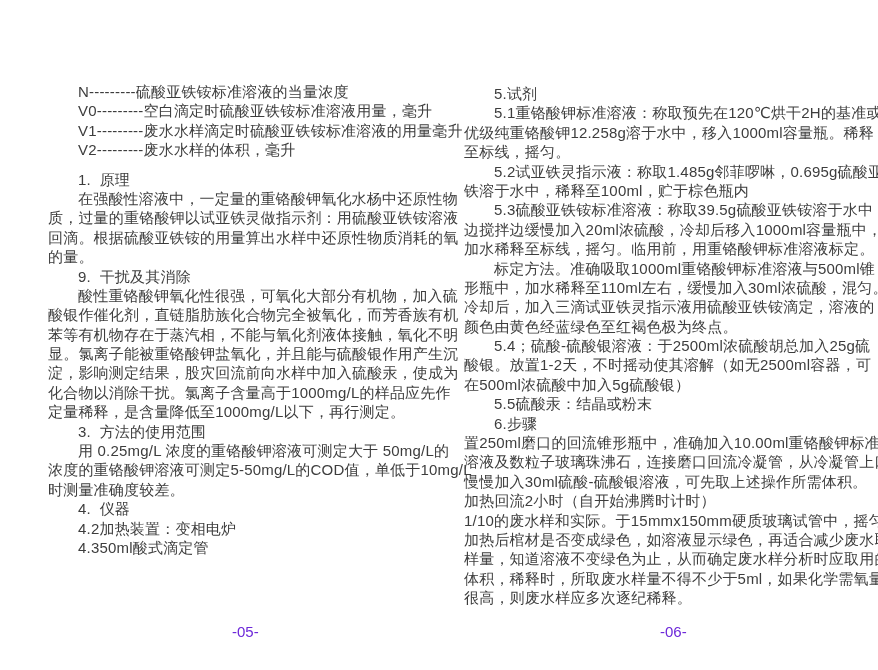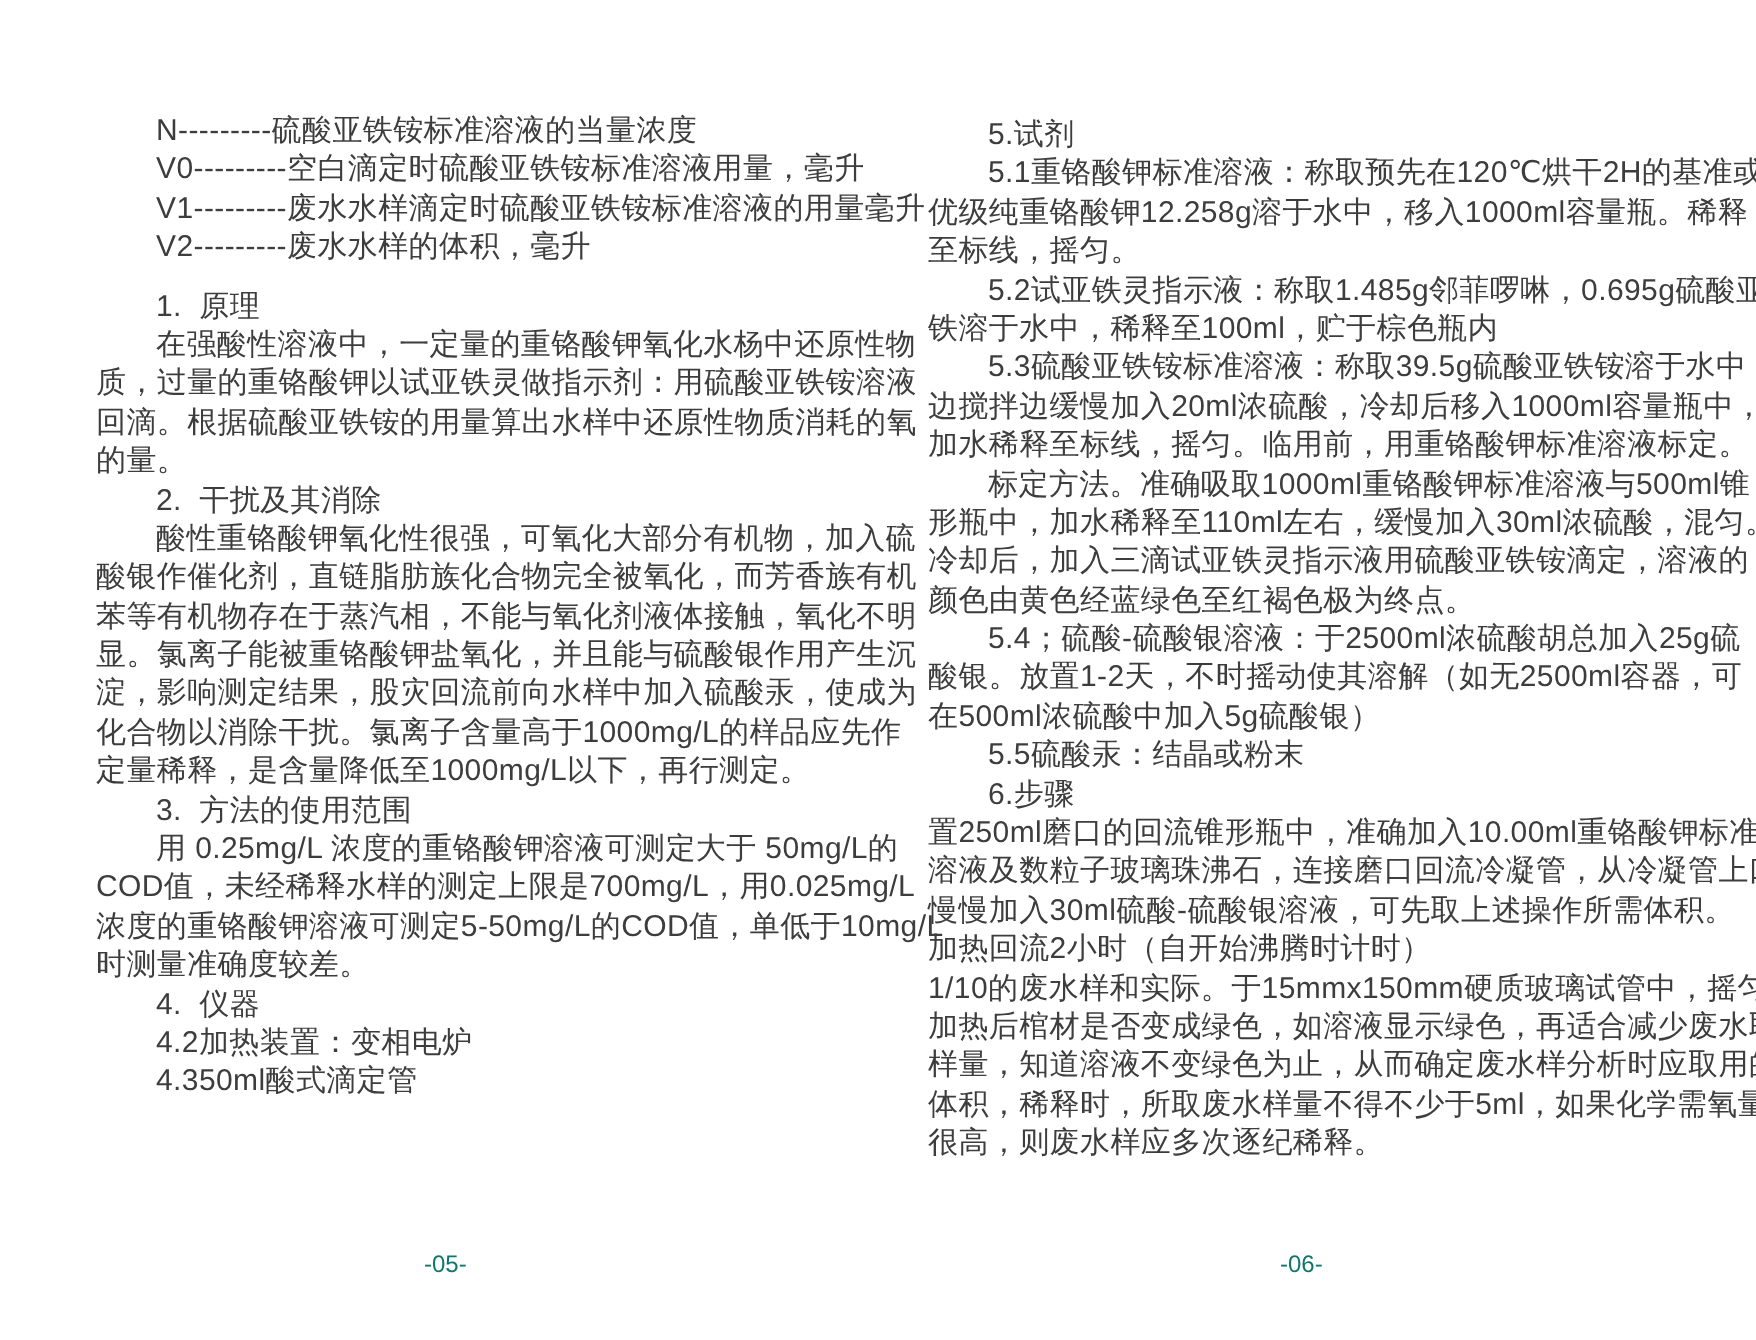--- a/index.html
+++ b/index.html
@@ -15,69 +15,70 @@
     font-family: "Liberation Sans", "DejaVu Sans", sans-serif;
     color: #3d3d3d;
   }
   .canvas {
     position: absolute;
     inset: 0;
     background: #ffffff;
   }
   .page {
     position: absolute;
+    margin-top: 26px;
   }
   .page-left  { left: 48px;  top: 56px; width: 388px; }
   .page-right { left: 464px; top: 58px; width: 402px; }
   .line {
     height: 19.4px;
     line-height: 19.4px;
     font-size: 15px;
     white-space: pre;
     color: #3d3d3d;
     letter-spacing: 0.2px;
   }
   .line.indent { padding-left: 30px; }
   .line.gap    { margin-top: 10px; }
   .pagenum {
     position: absolute;
-    font-size: 12px;
-    color: #0f766e;
+    font-size: 15px;
+    color: #6d28d9;
     line-height: 14px;
+    margin-left: 20px;
   }
   .pagenum-left  { left: 212px; top: 625px; }
   .pagenum-right { left: 640px; top: 625px; }
 </style>
 </head>
 <body>
 
 <div class="canvas">
 
   <div class="page page-left">
     <div>
         <div class="line indent">N---------硫酸亚铁铵标准溶液的当量浓度</div>
         <div class="line indent">V0---------空白滴定时硫酸亚铁铵标准溶液用量，毫升</div>
         <div class="line indent">V1---------废水水样滴定时硫酸亚铁铵标准溶液的用量毫升</div>
         <div class="line indent">V2---------废水水样的体积，毫升</div>
         <div class="line indent gap">1.  原理</div>
         <div class="line indent">在强酸性溶液中，一定量的重铬酸钾氧化水杨中还原性物</div>
         <div class="line">质，过量的重铬酸钾以试亚铁灵做指示剂：用硫酸亚铁铵溶液</div>
         <div class="line">回滴。根据硫酸亚铁铵的用量算出水样中还原性物质消耗的氧</div>
         <div class="line">的量。</div>
-        <div class="line indent">2.  干扰及其消除</div>
+        <div class="line indent">9.  干扰及其消除</div>
         <div class="line indent">酸性重铬酸钾氧化性很强，可氧化大部分有机物，加入硫</div>
         <div class="line">酸银作催化剂，直链脂肪族化合物完全被氧化，而芳香族有机</div>
         <div class="line">苯等有机物存在于蒸汽相，不能与氧化剂液体接触，氧化不明</div>
         <div class="line">显。氯离子能被重铬酸钾盐氧化，并且能与硫酸银作用产生沉</div>
         <div class="line">淀，影响测定结果，股灾回流前向水样中加入硫酸汞，使成为</div>
         <div class="line">化合物以消除干扰。氯离子含量高于1000mg/L的样品应先作</div>
         <div class="line">定量稀释，是含量降低至1000mg/L以下，再行测定。</div>
         <div class="line indent">3.  方法的使用范围</div>
         <div class="line indent">用 0.25mg/L 浓度的重铬酸钾溶液可测定大于 50mg/L的</div>
-        <div class="line">COD值，未经稀释水样的测定上限是700mg/L，用0.025mg/L</div>
         <div class="line">浓度的重铬酸钾溶液可测定5-50mg/L的COD值，单低于10mg/L</div>
         <div class="line">时测量准确度较差。</div>
         <div class="line indent">4.  仪器</div>
         <div class="line indent">4.2加热装置：变相电炉</div>
         <div class="line indent">4.350ml酸式滴定管</div>
       </div>
   </div>
 
   <div class="page page-right">
     <div>

